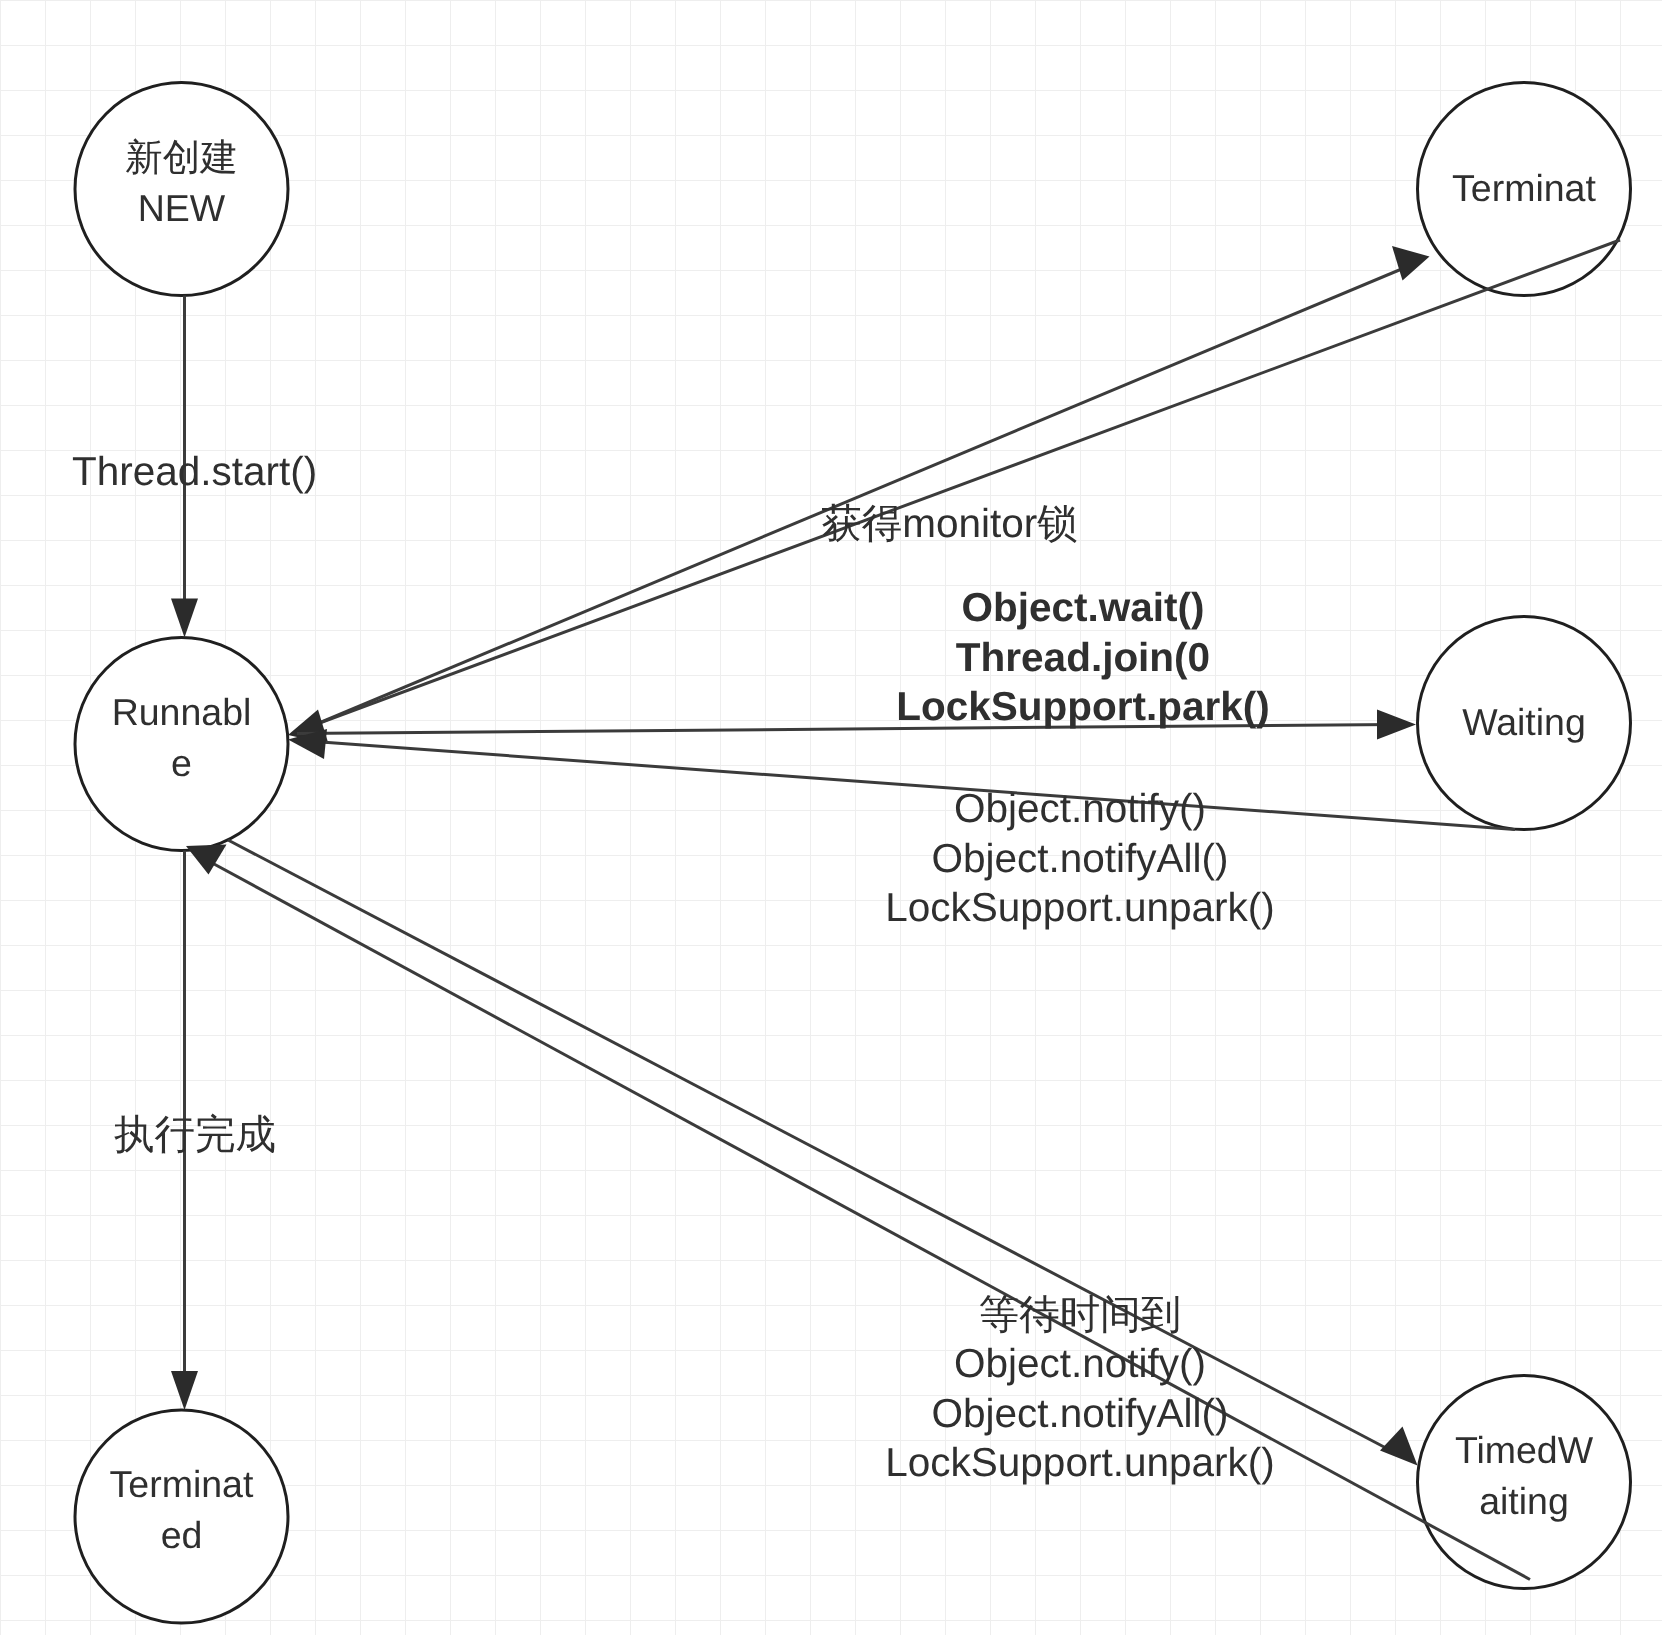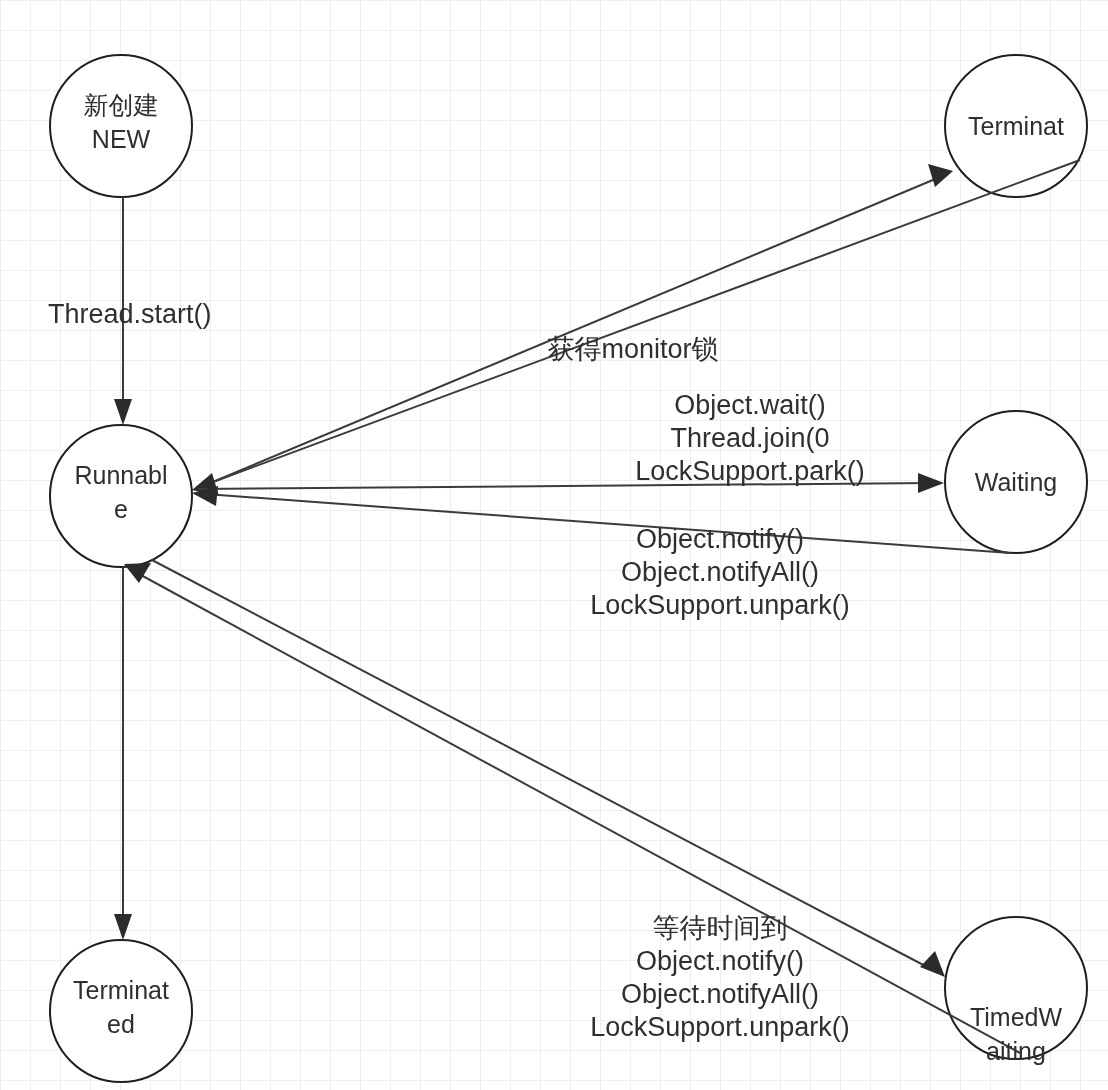--- a/index.html
+++ b/index.html
@@ -117,36 +117,37 @@
   <div class="node-label" style="left:51px; top:88px; width:140px;">新创建
 NEW</div>
 
   <div class="node-label" style="left:51px; top:973px; width:140px;">Terminat
 ed</div>
 
   <div class="node-label" style="left:946px; top:109px; width:140px;">Terminat</div>
 
   <div class="node-label" style="left:946px; top:465px; width:140px;">Waiting</div>
 
-  <div class="node-label" style="left:946px; top:1000px; width:140px;text-align:center;">TimedW
+  <div class="node-label" style="left:946px; top:950px; width:140px;text-align:center;">TimedW
 aiting</div>
 
   <div class="edge-label lbl-left" style="left:48px; top:298px; width:220px;">Thread.start()</div>
 
 
   <div class="edge-label" style="left:453px; top:333px; width:360px;text-align:center;">获得monitor锁</div>
 
-  <div class="edge-label" style="left:600px; top:389px; width:300px;">Object.wait()
+  <div class="edge-label" style="left:572px; top:389px; width:300px;font-weight:bold;">Object.wait()
 Thread.join(0
 LockSupport.park()</div>
 
   <div class="edge-label" style="left:560px; top:523px; width:320px;">Object.notify()
 Object.notifyAll()
 LockSupport.unpark()</div>
 
 
-  <div class="edge-label" style="left:550px; top:912px; width:340px;">等待时间到
+  <div class="edge-label" style="left:550px; top:860px; width:340px;">等待时间到
 Object.notify()
 Object.notifyAll()
 LockSupport.unpark()</div>
 
+  <div class="edge-label lbl-left" style="left:76px; top:740px; width:160px;">执行完成</div>
 
 </div>
 
 </body></html>

